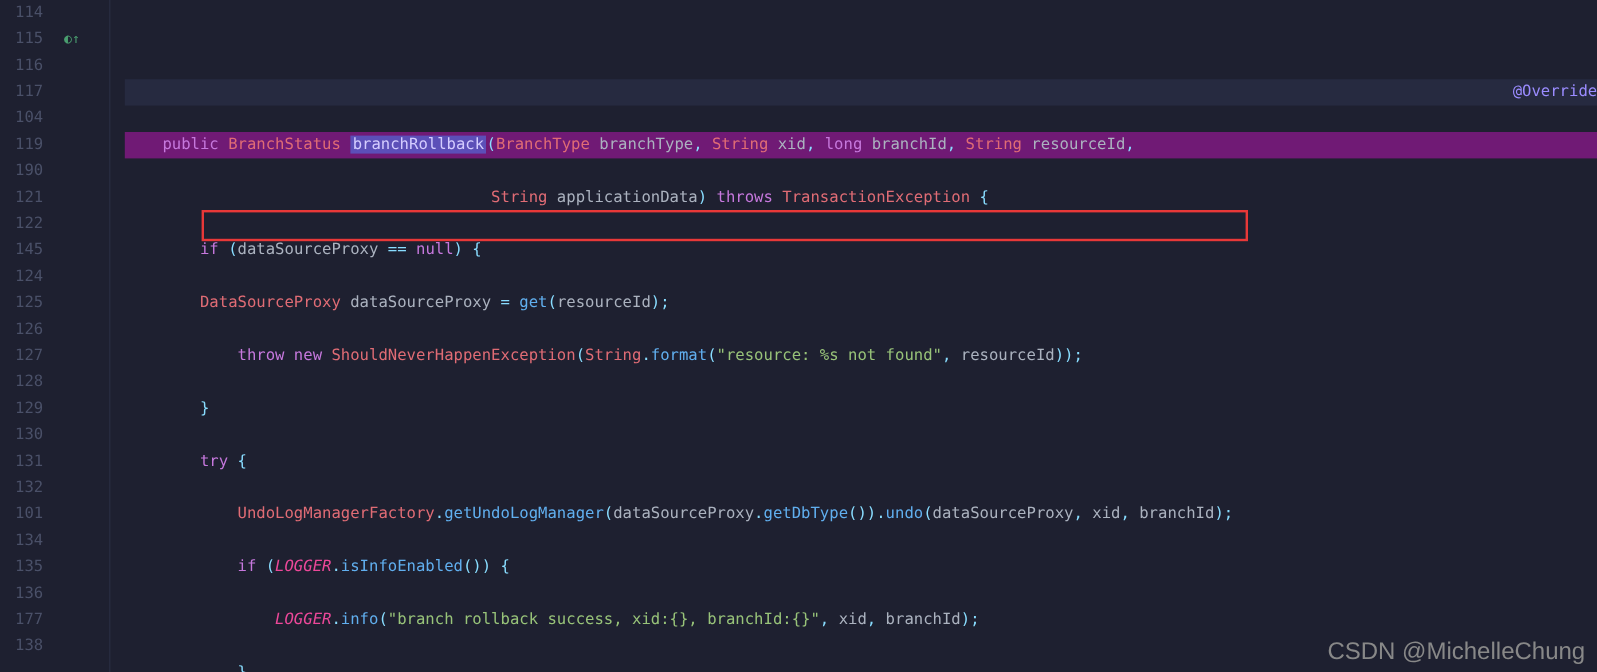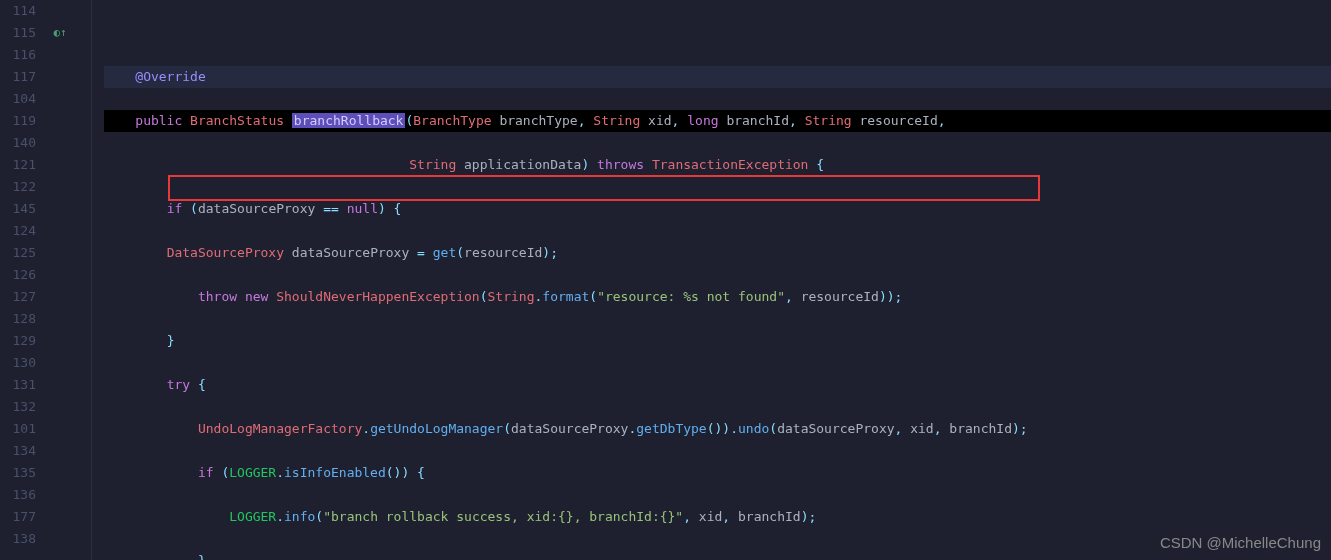--- a/index.html
+++ b/index.html
@@ -38,64 +38,64 @@
       width: 20px;
       border-right: 1px solid #2a2d42;
       flex-shrink: 0;
     }
     .code {
       padding-left: 12px;
       white-space: pre;
       flex: 1;
     }
     .code-line { height: 22px; position: relative; }
-    .hl-line { background: #262a40; }
-    .cur-line { background: #000000; }
+    .hl-line { background: #262a40; text-align: right; }
+    .cur-line { background: #701a75; }
     .redbox {
       position: absolute;
       border: 2px solid #e83838;
       left: 168px;
       width: 872px;
       height: 26px;
       top: 175px;
       pointer-events: none;
       z-index: 10;
     }
     
     .ann { color: #9b8cff; }
     .kw { color: #c678dd; }
     .type { color: #e06c75; }
     .method-decl { background: #5c4fb8; color: #d4ccff; padding: 0 2px; }
     .method { color: #61afef; }
     .str { color: #98c379; }
     .var { color: #abb2bf; }
-    .const { color: #22c55e; }
+    .const { color: #ec4899; font-style: italic; }
     .op { color: #89ddff; }
     .pn { color: #89ddff; }
     .watermark {
       position: absolute;
       right: 10px;
       bottom: 6px;
       color: #888;
-      font-size: 15px;
+      font-size: 20px;
       font-family: sans-serif;
     }
   </style>
 </head>
 <body>
 
 <div class="editor">
   <div class="gutter">
     <div class="gutter-line">114</div>
     <div class="gutter-line">115</div>
     <div class="gutter-line">116</div>
     <div class="gutter-line">117</div>
     <div class="gutter-line">104</div>
     <div class="gutter-line">119</div>
-    <div class="gutter-line">140</div>
+    <div class="gutter-line">190</div>
     <div class="gutter-line">121</div>
     <div class="gutter-line">122</div>
     <div class="gutter-line">145</div>
     <div class="gutter-line">124</div>
     <div class="gutter-line">125</div>
     <div class="gutter-line">126</div>
     <div class="gutter-line">127</div>
     <div class="gutter-line">128</div>
     <div class="gutter-line">129</div>
     <div class="gutter-line">130</div>

